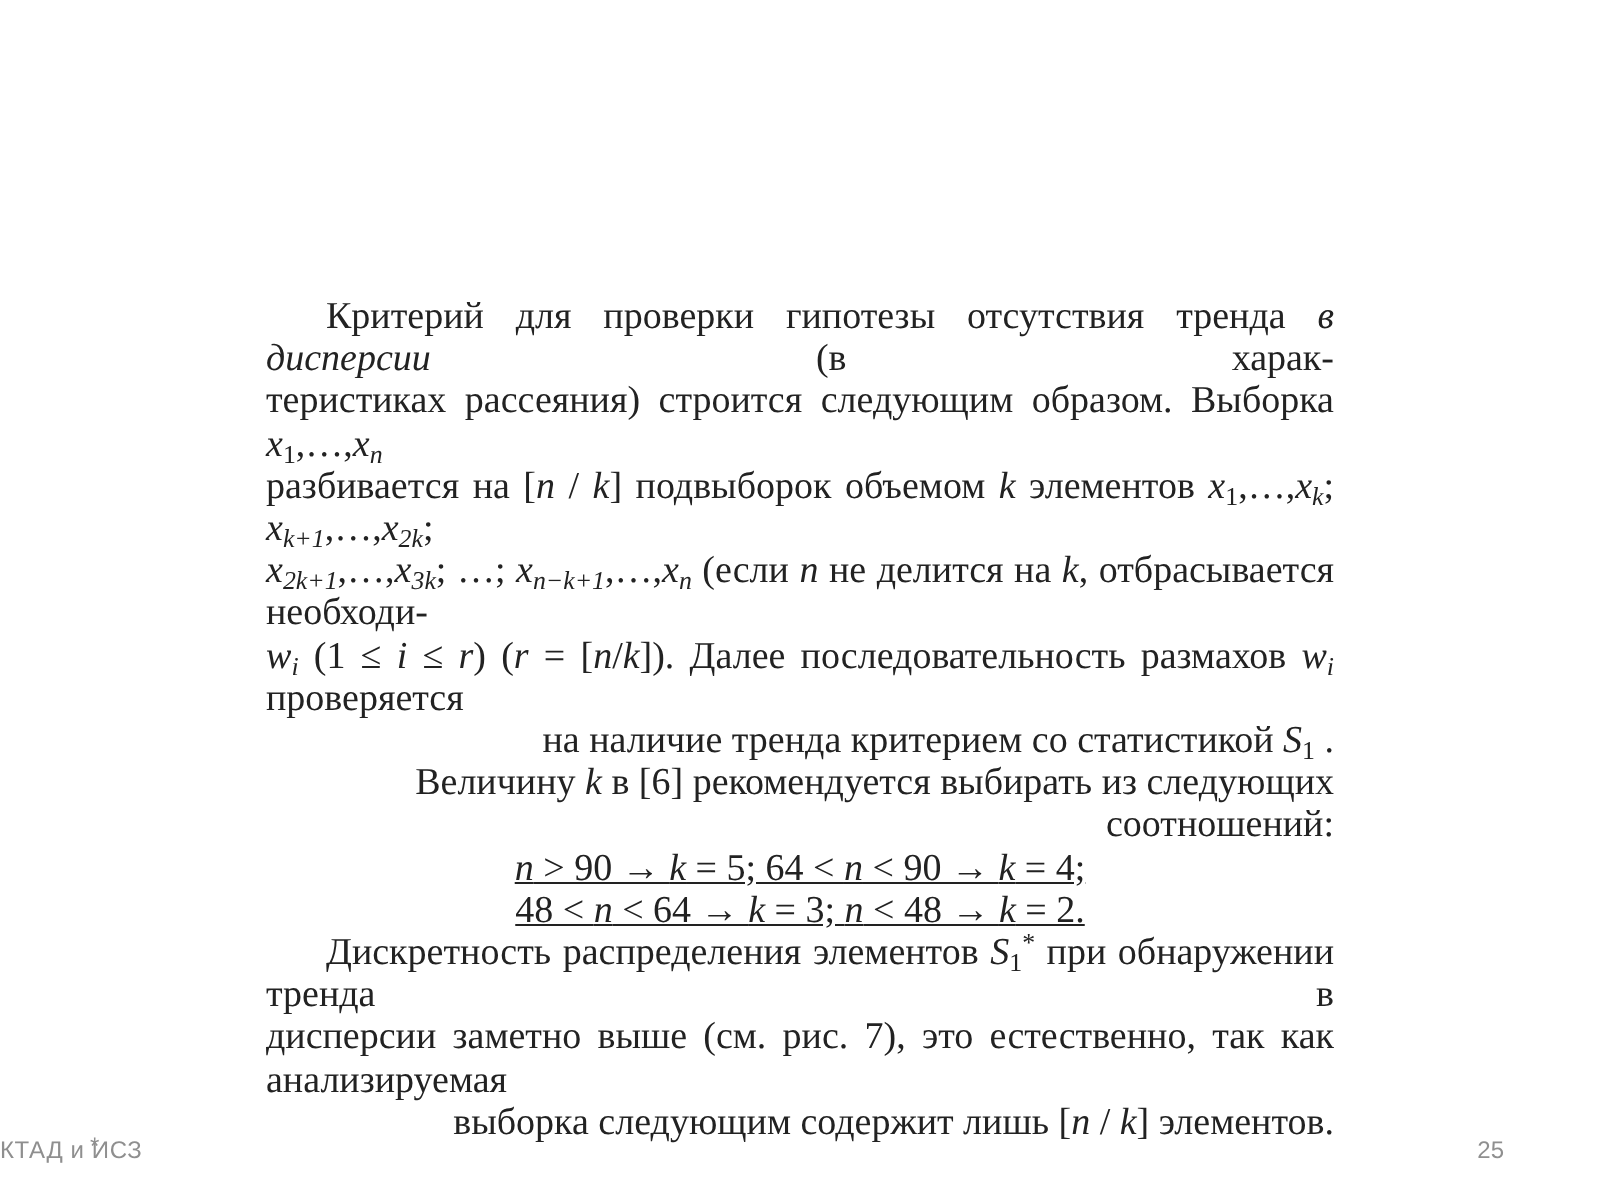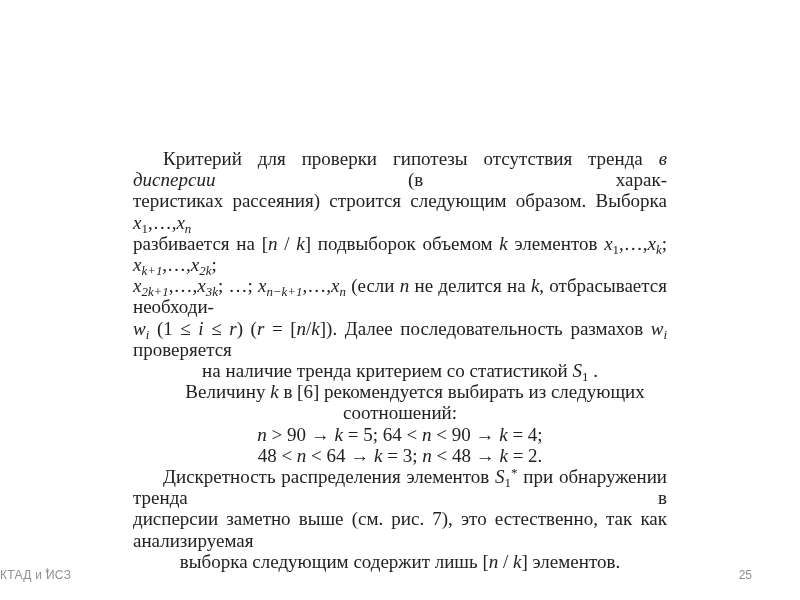--- a/index.html
+++ b/index.html
@@ -28,24 +28,25 @@
     line-height: 21.2px;
     color: #222222;
     margin-top: 28px;
   }
   .line { }
   .line.justify {
     text-align: justify;
     text-align-last: justify;
   }
   .line.left {
-    text-align: center;
+    text-align: right;
   }
   .line.center {
     text-align: center;
+    text-decoration: underline;
   }
   .line.indent {
     text-indent: 30px;
   }
   .it { font-style: italic; }
   .sub {
     font-size: 0.68em;
     vertical-align: -0.28em;
     line-height: 0;
   }

